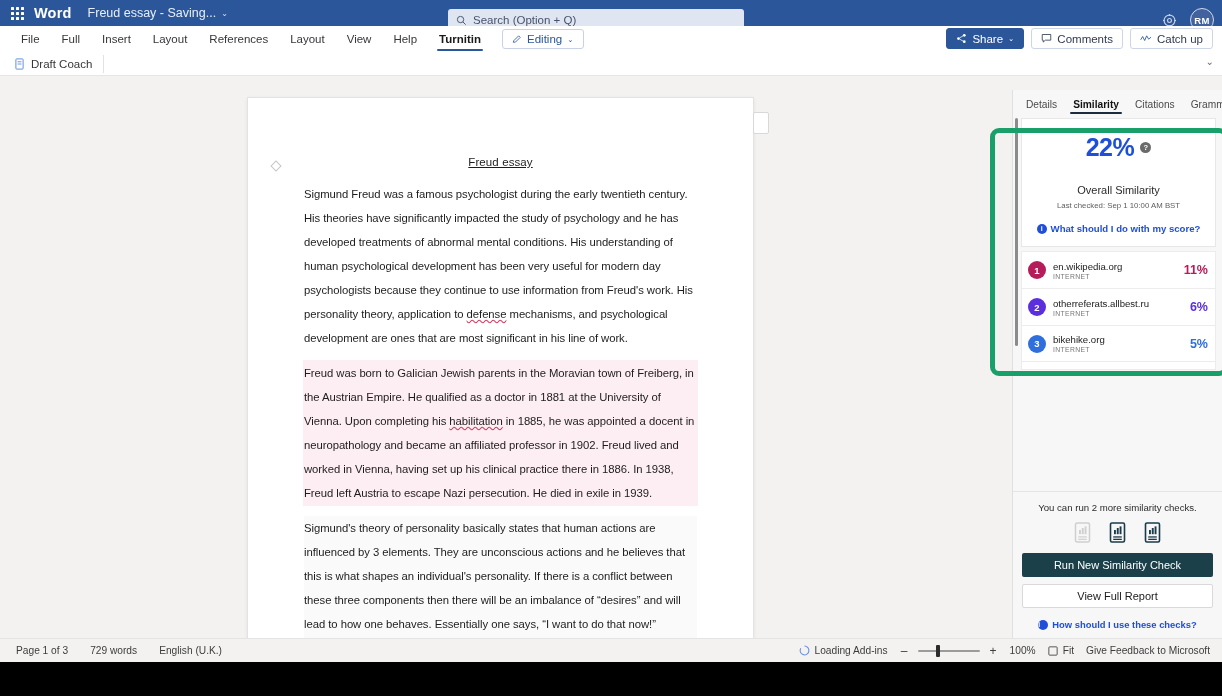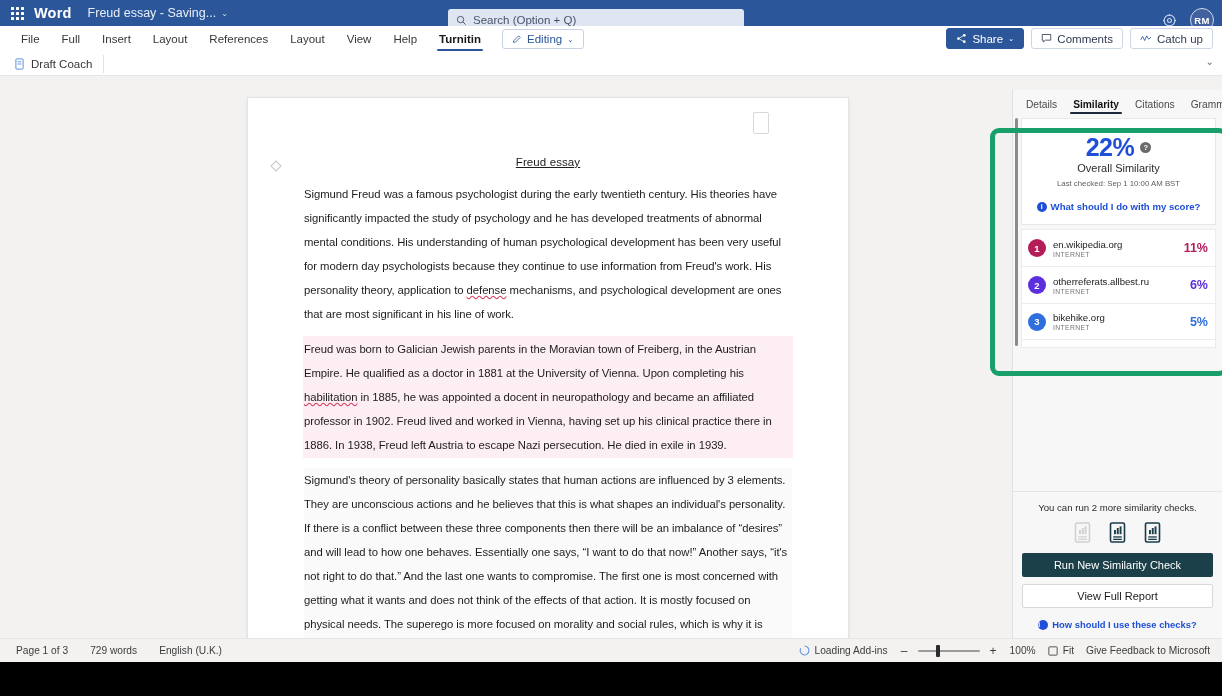--- a/index.html
+++ b/index.html
@@ -107,21 +107,21 @@
   }
 
   
   .workarea {
     position: absolute; top: 90px; left: 0; right: 0; bottom: 24px;
     background: #f3f2f1;
   }
   .canvas { position: absolute; inset: 0; overflow: hidden; }
   .page {
     position: absolute; left: 248px; top: 8px;
-    width: 600px; height: 545px;
+    width: 505px; height: 545px;
     background: #fff; box-shadow: 0 0 0 1px #e3e3e3, 0 1px 4px rgba(0,0,0,.12);
   }
   .page-corner-card {
     position: absolute; left: 505px; top: 14px;
     width: 16px; height: 22px; background: #fff;
     border: 1px solid #d8d8d8; border-radius: 2px;
   }
   .anchor-mark {
     position: absolute; left: 24px; top: 64px;
     width: 8px; height: 8px; border: 1px solid #c6c6c6;
@@ -181,21 +181,21 @@
     background: #fff; border: 1px solid #e7e7e7;
     margin: 4px 6px 0 8px; padding: 14px 8px 12px;
     text-align: center;
   }
   .score-row { display: flex; align-items: center; justify-content: center; gap: 6px; }
   .score-pct { font-size: 25px; font-weight: bold; color: #1f4fd8; letter-spacing: -.5px; }
   .q-badge {
     width: 11px; height: 11px; border-radius: 50%; background: #6a6a6a;
     color: #fff; font-size: 7.5px; line-height: 11px; font-weight: bold;
   }
-  .score-label { font-size: 11px; color: #2c2c2c; margin-top: 0; }
+  .score-label { font-size: 11px; color: #2c2c2c; margin-top: 22px; }
   .score-sub { font-size: 7.8px; color: #5e5e5e; margin-top: 5px; }
   .score-link {
     margin-top: 13px; font-size: 9.6px; color: #1f4fd8; font-weight: bold;
     display: flex; align-items: center; justify-content: center; gap: 4px;
   }
   .i-badge {
     width: 10px; height: 10px; border-radius: 50%; background: #1f4fd8;
     color: #fff; font-size: 7px; line-height: 10px; font-weight: bold; flex: none;
   }
 

